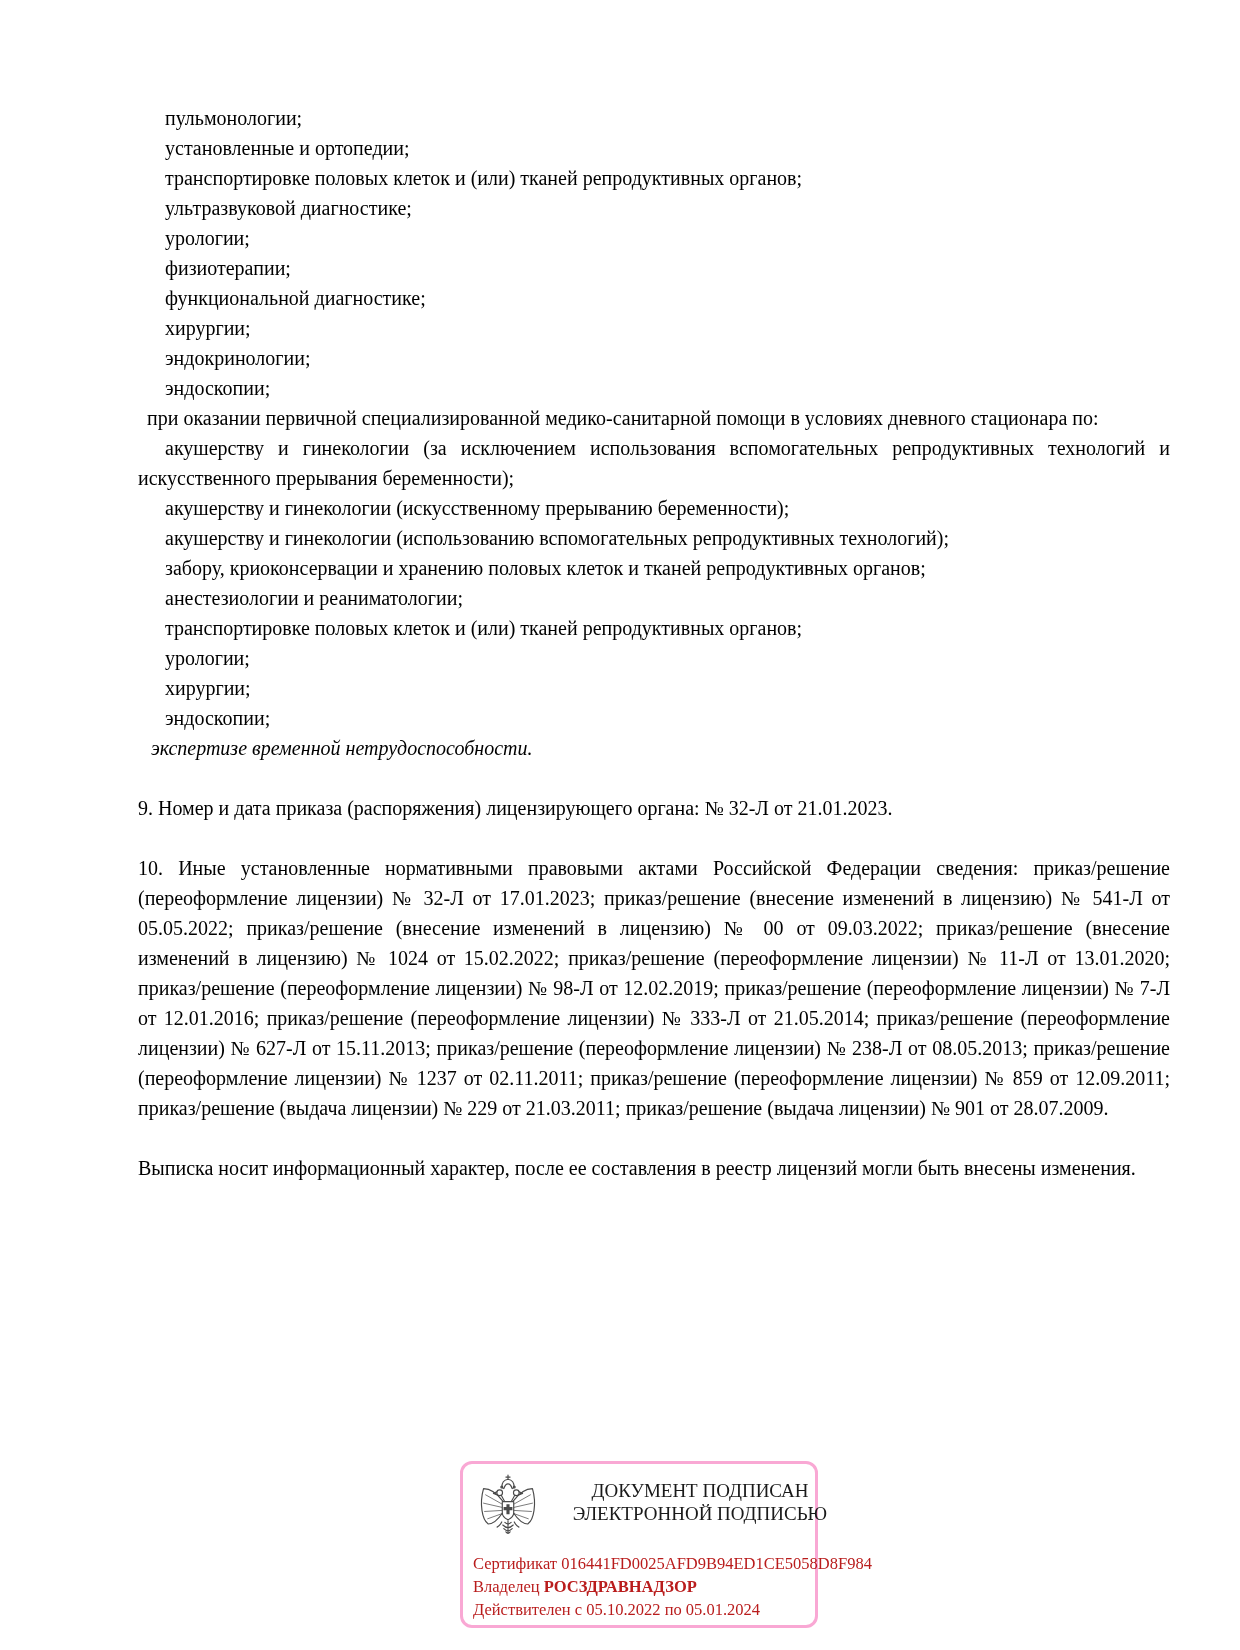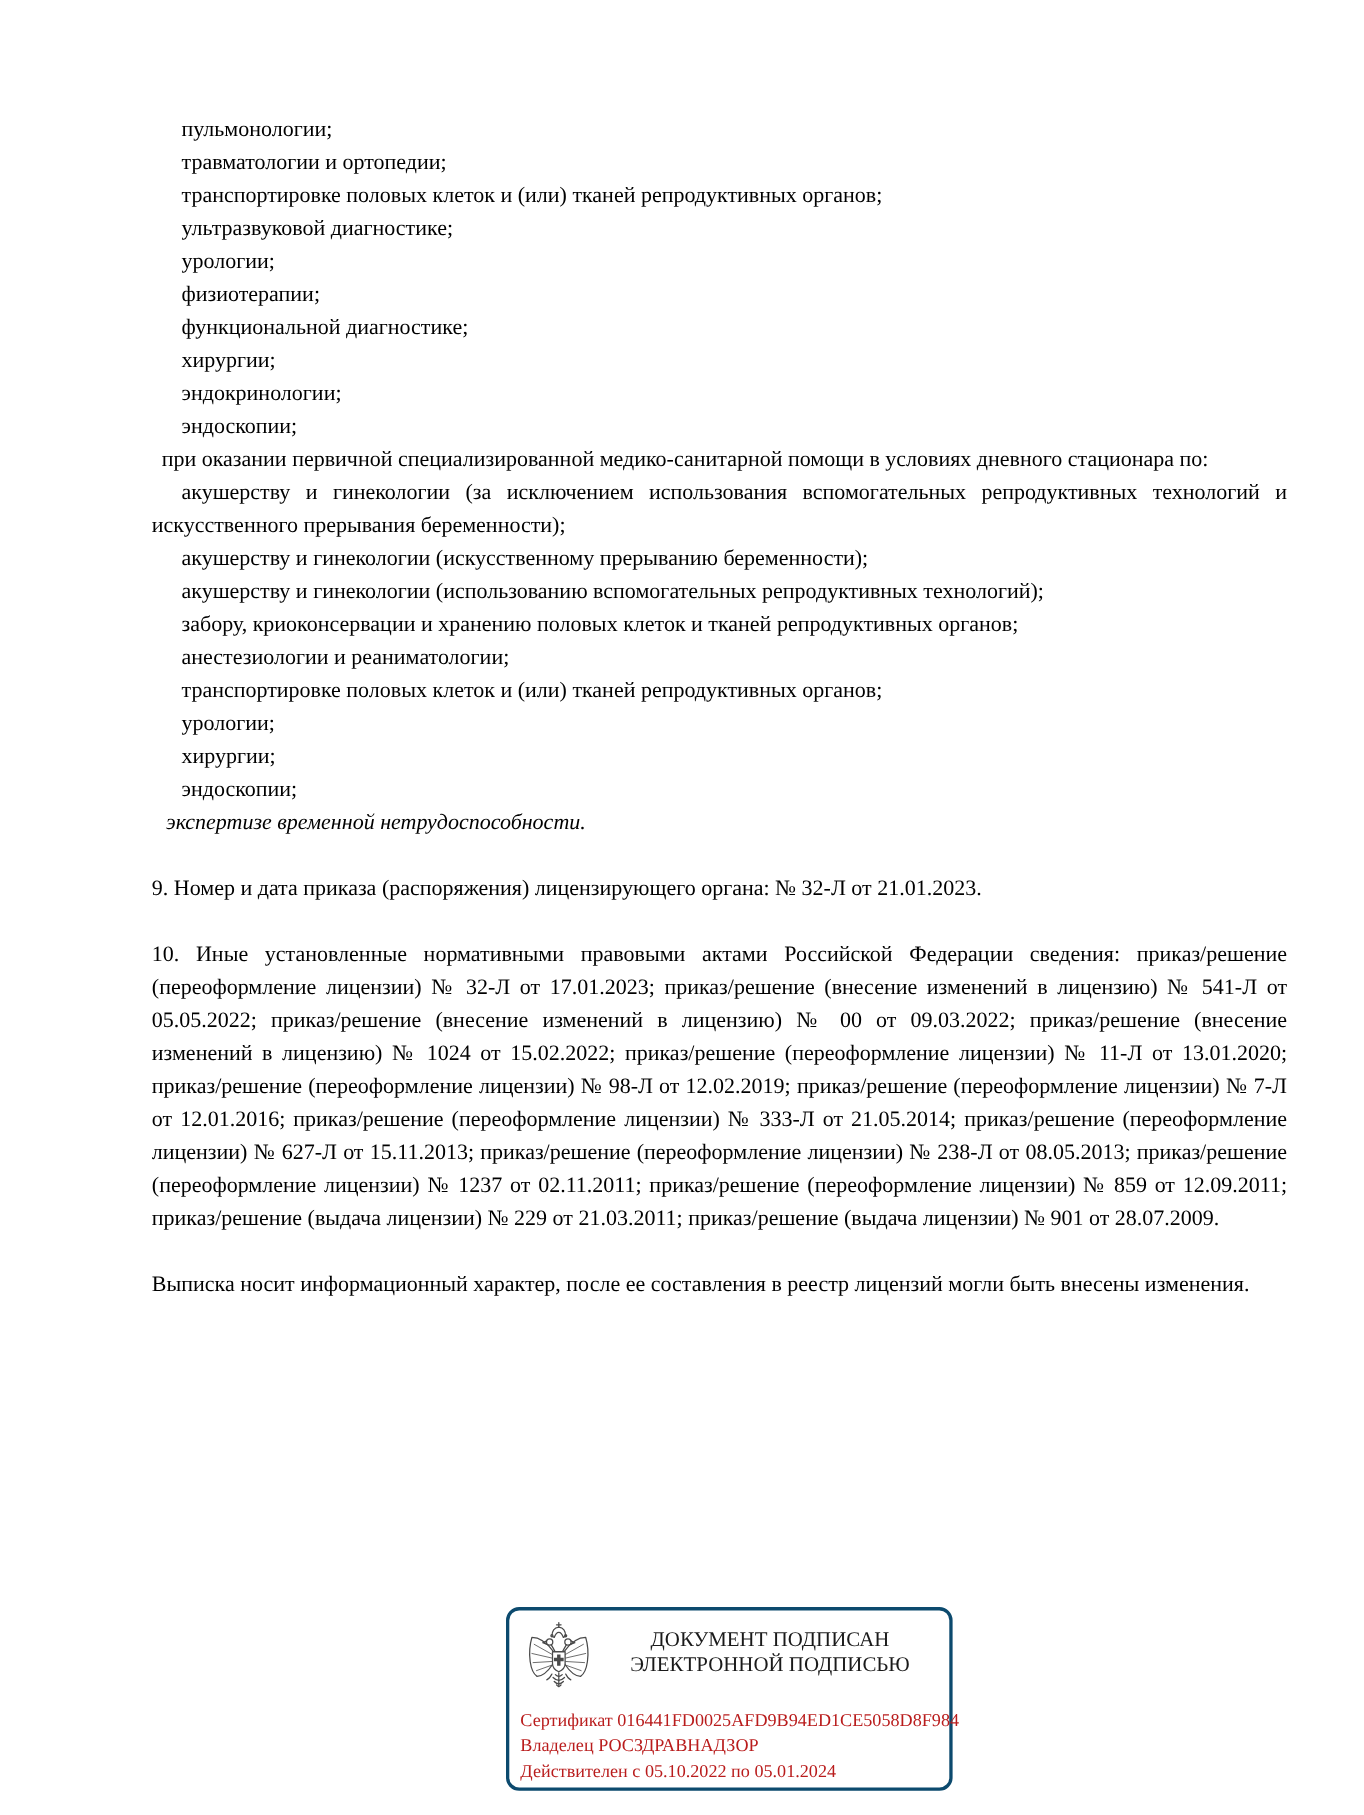--- a/index.html
+++ b/index.html
@@ -19,23 +19,23 @@
     color: #000;
   }
   .doc p { margin: 0; padding: 0; }
   .item   { text-indent: 27px; }
   .intro  { text-indent: 9px; }
   .item2  { text-indent: 13px; font-style: italic; }
   .blank  { height: 30px; }
   .stamp {
     position: absolute;
     left: 460px; top: 1461px;
-    width: 406px; height: 167px;
+    width: 358px; height: 167px;
     box-sizing: border-box;
-    border: 3px solid #0c4a6e;
+    border: 3px solid #f9a8d4;
     border-radius: 12px;
     background: #ffffff;
   }
   .emblem {
     position: absolute;
     left: 15px; top: 10px;
     width: 60px; height: 76px;
   }
   .stamp-title {
     position: absolute;
@@ -45,28 +45,28 @@
     color: #1a1a1a;
     white-space: nowrap;
   }
   .stamp-lines {
     position: absolute;
     left: 10px; top: 88px; right: 6px;
     font-size: 16.5px; line-height: 23px;
     color: #b91c1c;
     white-space: nowrap;
   }
-  .stamp-lines b { font-weight: normal; }
+  .stamp-lines b { font-weight: bold; }
 </style>
 </head>
 <body>
 
 <div class="doc">
   <p class="item">пульмонологии;</p>
-  <p class="item">травматологии и ортопедии;</p>
+  <p class="item">установленные и ортопедии;</p>
   <p class="item">транспортировке половых клеток и (или) тканей репродуктивных органов;</p>
   <p class="item">ультразвуковой диагностике;</p>
   <p class="item">урологии;</p>
   <p class="item">физиотерапии;</p>
   <p class="item">функциональной диагностике;</p>
   <p class="item">хирургии;</p>
   <p class="item">эндокринологии;</p>
   <p class="item">эндоскопии;</p>
 
   <p class="intro">при оказании первичной специализированной медико-санитарной помощи в условиях дневного стационара по:</p>

